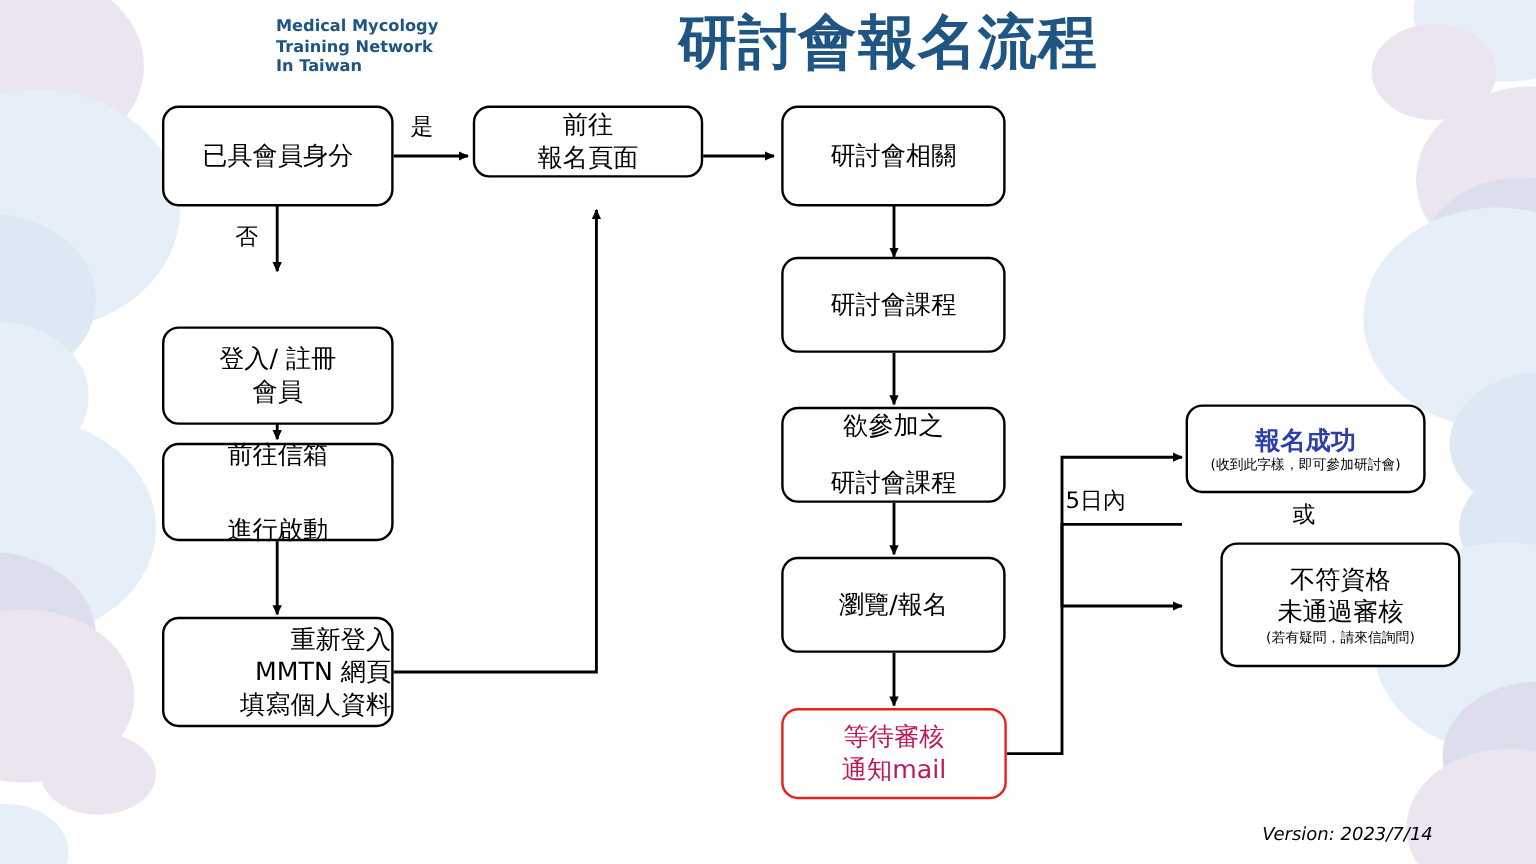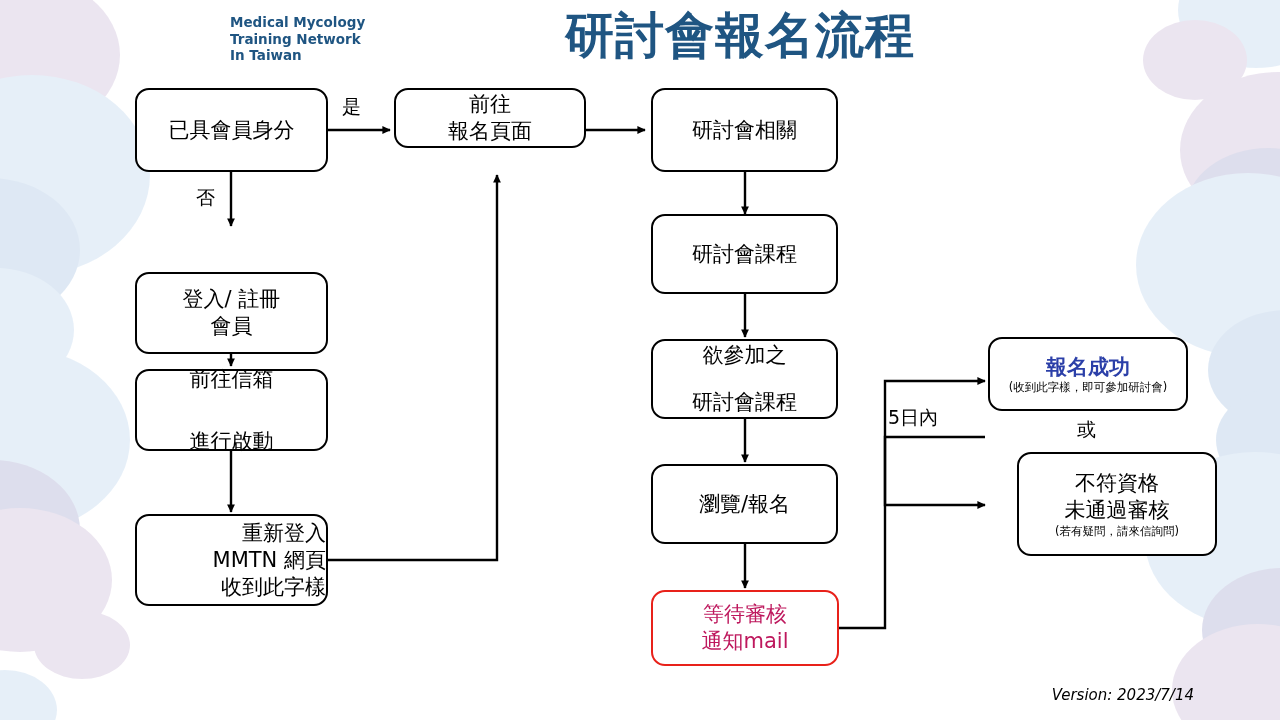--- a/index.html
+++ b/index.html
@@ -151,21 +151,21 @@
   </div>
 
   <div class="node" style="left:135px;top:369px;width:193px;height:82px;gap:35px;">
     <span class="l">前往信箱</span>
     <span class="l">進行啟動</span>
   </div>
 
   <div class="node" style="left:135px;top:514px;width:193px;height:92px;align-items:flex-end;">
     <span class="l">重新登入</span>
     <span class="l">MMTN 網頁</span>
-    <span class="l">收到此字樣</span>
+    <span class="l">填寫個人資料</span>
   </div>
 
   <div class="node" style="left:651px;top:88px;width:187px;height:84px;align-items:center;">
     <span class="l">研討會相關</span>
   </div>
 
   <div class="node" style="left:651px;top:214px;width:187px;height:80px;">
     <span class="l">研討會課程</span>
   </div>
 

